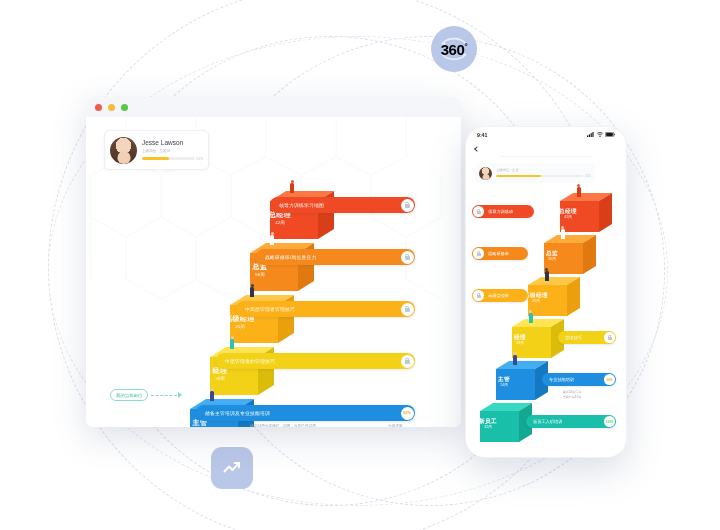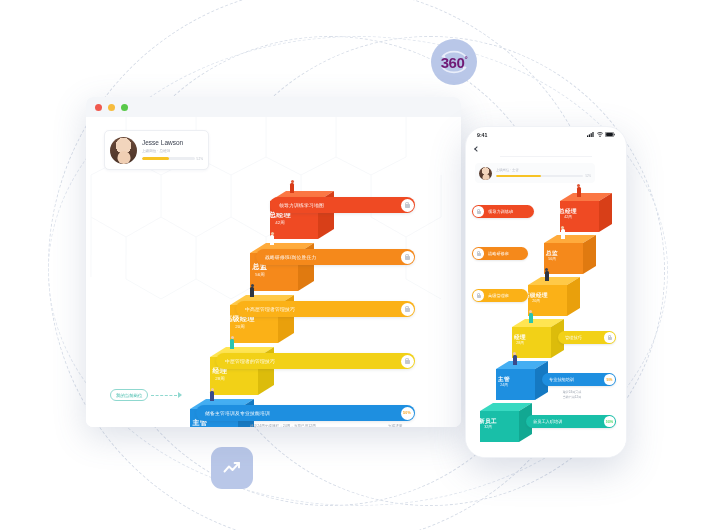--- a/index.html
+++ b/index.html
@@ -16,24 +16,24 @@
   .arc {
     position:absolute; border-radius:50%;
     border:1px dashed #d8dee8;
   }
   .a1 { width:560px; height:560px; left:48px;  top:-14px; }
   .a2 { width:470px; height:470px; left:95px;  top:36px;  }
   .a3 { width:470px; height:470px; left:195px; top:36px;  }
   .a4 { width:620px; height:470px; left:48px;  top:36px;  border-color:#e2e7ef; }
 
   .badge360 {
-    position:absolute; left:431px; top:39px; width:46px; height:46px;
+    position:absolute; left:431px; top:26px; width:46px; height:46px;
     border-radius:50%; background:#b9c7e8;
     display:flex; align-items:center; justify-content:center;
-    color:#701a75; font-size:15px; font-weight:bold; letter-spacing:-0.4px;
+    color:#000000; font-size:15px; font-weight:bold; letter-spacing:-0.4px;
   }
   .badge360 .deg { font-size:8px; vertical-align:super; }
   .badge360 svg { position:absolute; inset:0; }
 
   .chart-badge {
     position:absolute; left:211px; top:447px; width:42px; height:42px;
     border-radius:11px; background:#b9c7e8;
     display:flex; align-items:center; justify-content:center;
   }
 

